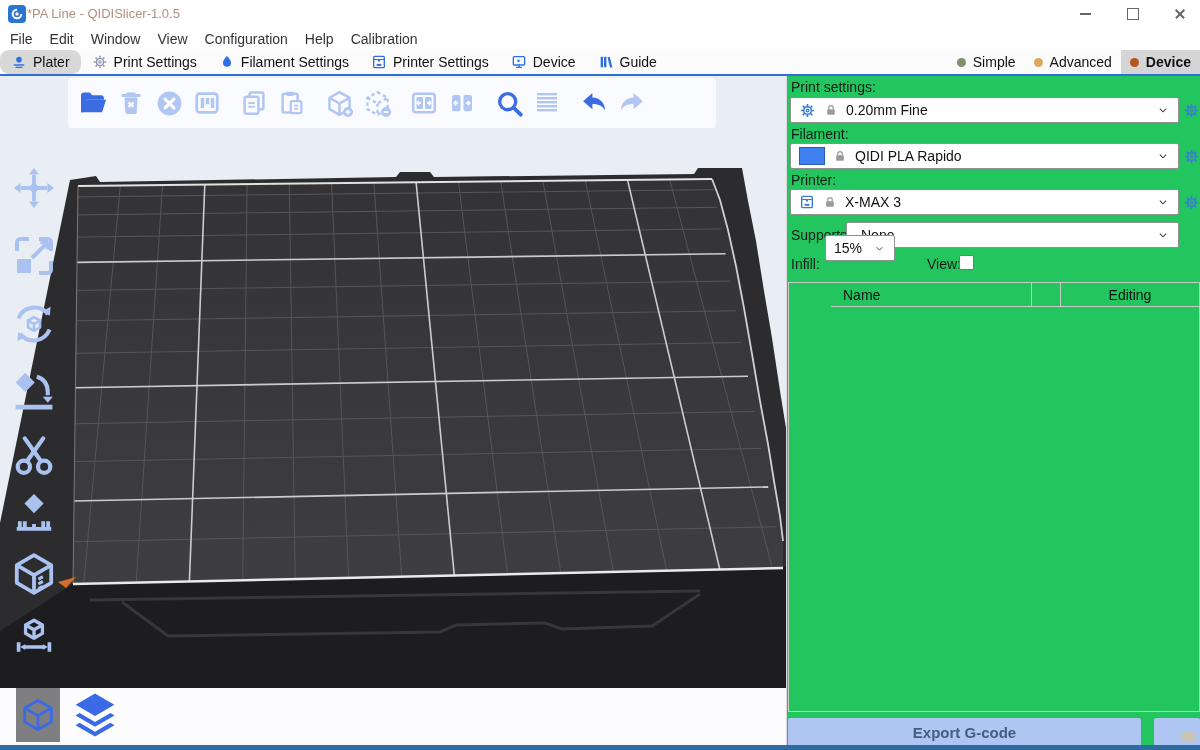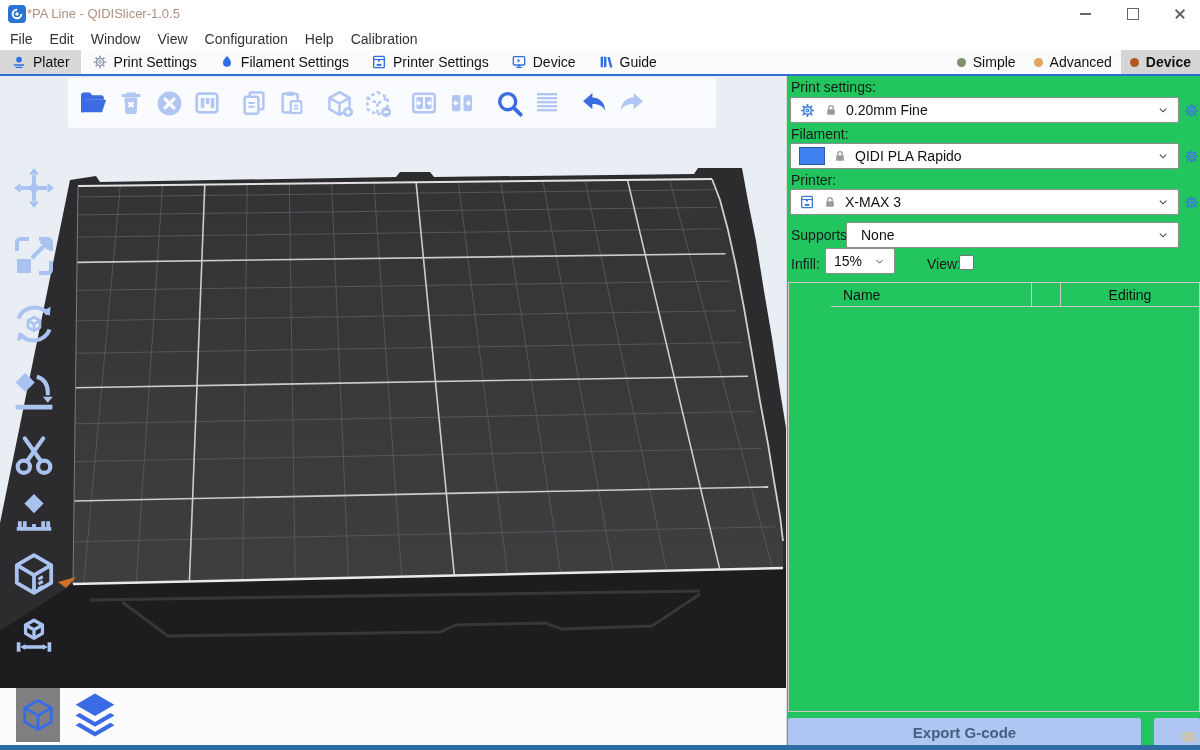--- a/index.html
+++ b/index.html
@@ -15,21 +15,21 @@
   .wc-box{width:10px;height:10px;border:1.4px solid #666;}
   .wc-x{position:relative;width:12px;height:12px;}
   .wc-x i{position:absolute;left:0;top:5px;width:12px;height:1.6px;background:#666;}
   .wc-x i:first-child{transform:rotate(45deg);}
   .wc-x i:last-child{transform:rotate(-45deg);}
   
   #menubar{left:0;top:28px;width:1200px;height:22px;background:#fff;display:flex;align-items:center;padding-left:4px;box-sizing:border-box;}
   .menu-item{font-size:14px;color:#333;padding:0 6px;margin-right:5px;line-height:22px;}
   
   #tabbar{left:0;top:50px;width:1200px;height:24px;background:#fbfbfc;display:flex;align-items:stretch;}
-  .tab{display:flex;align-items:center;gap:6px;padding:0 11px;font-size:14px;color:#111;}
+  .tab{display:flex;align-items:center;gap:6px;padding:0 11px;font-size:14px;color:#111;border-radius:9px;}
   .tab.active{background:#d8d8d8;}
   #tab-underline{left:0;top:74px;width:1200px;height:2px;background:#2e6fd6;}
   #modes{position:absolute;right:0;top:50px;height:24px;display:flex;align-items:stretch;}
   .mode{display:flex;align-items:center;gap:7px;padding:0 9px;font-size:14px;color:#111;}
   .mode.active{background:#d5d5d5;font-weight:bold;}
   .dot{width:9px;height:9px;border-radius:50%;}
   
   #viewport{left:0;top:76px;width:786px;height:612px;background:#e9edf4;}
   #toolbar{left:68px;top:2px;width:648px;height:50px;background:#fafbfe;border-radius:3px;display:flex;align-items:center;padding:0 6px;box-sizing:border-box;}
   .tbtn{width:38px;height:42px;display:flex;align-items:center;justify-content:center;flex:0 0 auto;}
@@ -630,21 +630,21 @@
     <div class="combo" style="left:59px;top:146px;width:333px">
       <span style="padding-left:6px">None</span>
       <span class="chev">
           <svg width="14" height="14" style="color:#444">
             <use href="#sym-chevron"></use>
           </svg>
         </span>
     </div>
 
     <div class="plabel" style="top:180px">Infill:</div>
-    <div class="combo" style="left:38px;top:172px;width:70px">
+    <div class="combo" style="left:38px;top:159px;width:70px">
       <span>15%</span>
       <span class="chev">
           <svg width="13" height="13" style="color:#444">
             <use href="#sym-chevron"></use>
           </svg>
         </span>
     </div>
     <div class="plabel" style="left:140px;top:180px">View:</div>
     <div class="checkbox" style="left:172px;top:179px"></div>
 

